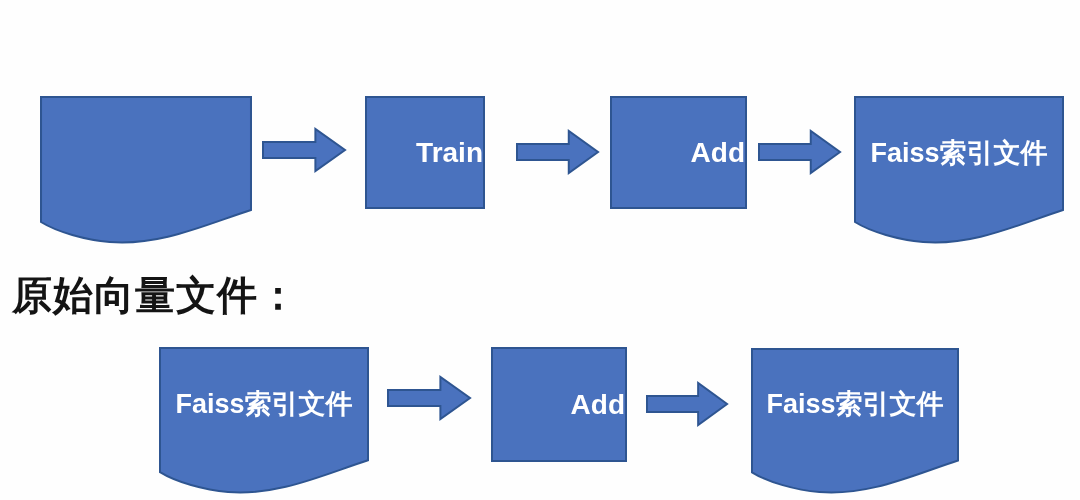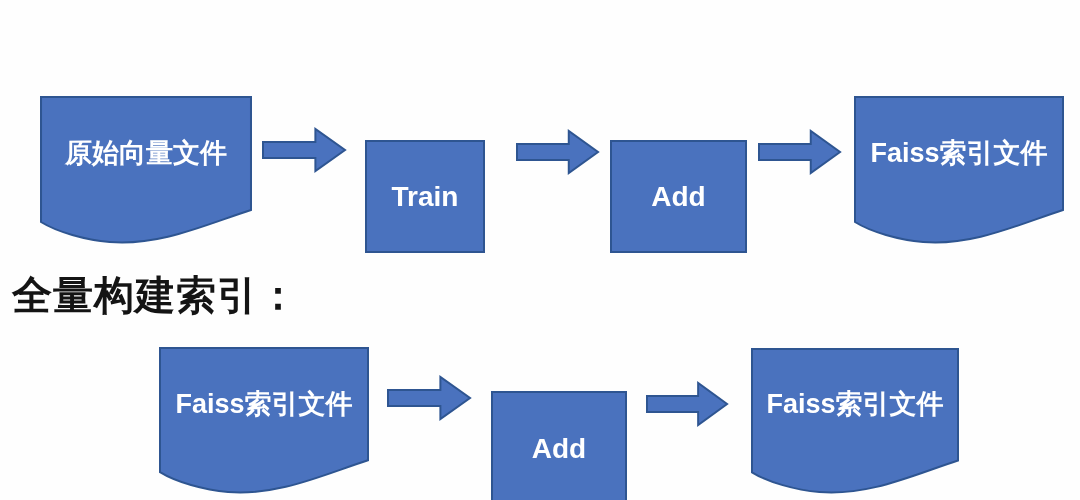--- a/index.html
+++ b/index.html
@@ -16,21 +16,21 @@
     font-weight:700;
     color:var(--title_color,#141414);
     letter-spacing:1px;
     white-space:nowrap;
   }
   .node{position:absolute;}
   .proc{
     background:var(--shape_fill,#4a72be);
     border:2px solid var(--shape_border,#2e5591);
     box-sizing:border-box;
-    display:flex;align-items:center;justify-content:center;margin-top:44px;
+    display:flex;align-items:center;justify-content:flex-end;
   }
   .doc-svg{position:absolute;left:0;top:0;width:100%;height:100%;display:block;}
   .doc-svg path{
     fill:var(--shape_fill,#4a72be);
     stroke:var(--shape_border,#2e5591);
     stroke-width:2;
   }
   .doc-label-wrap{
     position:absolute;left:0;top:0;width:100%;height:76%;
     display:flex;align-items:center;justify-content:center;
@@ -54,23 +54,20 @@
 </head>
 <body>
 
 <div class="stage">
 
 
   <div class="node" style="left:40px;top:96px;width:212px;height:150px;">
     <svg class="doc-svg" viewBox="0 0 210 150" preserveAspectRatio="none">
       <path d="M1,1 H209 V114 C163,129 119,150 69,146 C45,144 17,136 1,126 Z"></path>
     </svg>
-    <div class="doc-label-wrap">
-      <span class="shape-label" style="font-size:27px;">原始向量文件</span>
-    </div>
   </div>
 
   <div class="arrow" style="left:262px;top:127px;width:85px;height:46px;">
     <svg viewBox="0 0 86 46" preserveAspectRatio="none">
       <polygon points="1,15 54,15 54,2 84,23 54,44 54,31 1,31"></polygon>
     </svg>
   </div>
 
   <div class="node proc" style="left:365px;top:96px;width:120px;height:113px;">
     <span class="shape-label">Train</span>
@@ -94,21 +91,21 @@
 
   <div class="node" style="left:854px;top:96px;width:210px;height:150px;">
     <svg class="doc-svg" viewBox="0 0 210 150" preserveAspectRatio="none">
       <path d="M1,1 H209 V114 C163,129 119,150 69,146 C45,144 17,136 1,126 Z"></path>
     </svg>
     <div class="doc-label-wrap">
       <span class="shape-label" style="font-size:27px;">Faiss索引文件</span>
     </div>
   </div>
 
-  <div class="section-title" style="left:12px;top:268px;">全量构建索引：</div>
+  <div class="section-title" style="left:12px;top:268px;">原始向量文件：</div>
 
   <div class="node" style="left:159px;top:347px;width:210px;height:149px;">
     <svg class="doc-svg" viewBox="0 0 210 150" preserveAspectRatio="none">
       <path d="M1,1 H209 V114 C163,129 119,150 69,146 C45,144 17,136 1,126 Z"></path>
     </svg>
     <div class="doc-label-wrap">
       <span class="shape-label" style="font-size:27px;">Faiss索引文件</span>
     </div>
   </div>
 

